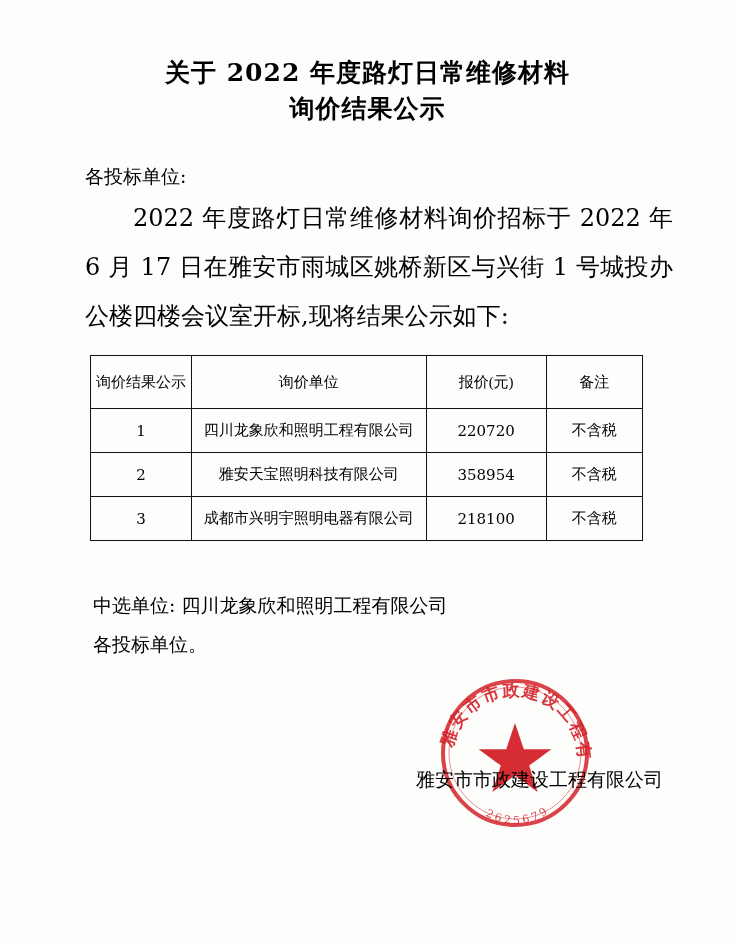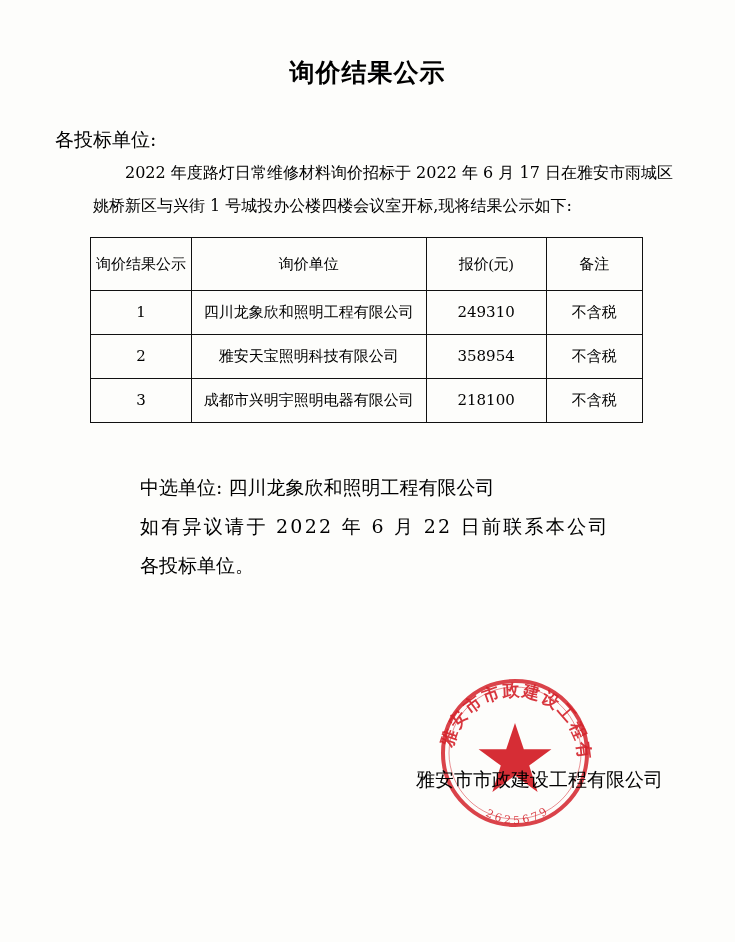--- a/index.html
+++ b/index.html
@@ -31,29 +31,28 @@
     margin: 0;
     padding-top: 55px;
   }
   .doc-title .line2 {
     display: block;
   }
   .salutation {
     padding-top: 30px;
     font-size: 19px;
     line-height: 1.9;
-    padding-left: 55px;
+    padding-left: 85px;
   }
   .para {
-    font-size: 16px;
+    font-size: 24px;
     line-height: 2.05;
     padding: 0 62px 0 85px;
     text-align: justify;
     text-justify: inter-ideograph;
-    margin-left: 8px;
   }
   .indent {
     text-indent: 2em;
   }
   table.result-table {
     border-collapse: collapse;
     width: 553px;
     margin: 14px 0 14px 90px;
     font-size: 15px;
   }
@@ -73,21 +72,21 @@
     height: 31px;
     font-size: 15px;
   }
   .col-rank { width: 100px; }
   .col-unit { width: 240px; }
   .col-price { width: 118px; font-family: Liberation Serif, serif; }
   .col-note { width: 95px; }
   .after-table {
     font-size: 19px;
     line-height: 2.05;
-    padding: 0 62px 0 102px;
+    padding: 0 62px 0 55px;
     margin-top: 45px;
   }
   .after-table .ln {
     text-indent: 2em;
     display: block;
   }
   .spaced {
     letter-spacing: 0.12em;
   }
   .sign-block {
@@ -114,61 +113,61 @@
   .seal-text {
     font-family: "DejaVu Serif", "Liberation Serif", serif;
   }
 </style>
 </head>
 <body>
 
 <div class="page">
 
   <h1 class="doc-title">
+    <span>关于 2022 年度路灯日常维修材料</span>
     <span class="line2">询价结果公示</span>
   </h1>
 
   <div class="salutation">各投标单位:</div>
 
   <div class="para indent">2022 年度路灯日常维修材料询价招标于 2022 年 6 月 17 日在雅安市雨城区姚桥新区与兴街 1 号城投办公楼四楼会议室开标,现将结果公示如下:</div>
 
   <table class="result-table">
     <thead>
       <tr>
         <th class="col-rank">询价结果公示</th>
         <th class="col-unit">询价单位</th>
         <th class="col-price">报价(元)</th>
         <th class="col-note">备注</th>
       </tr>
     </thead>
     <tbody>
       <tr>
         <td>1</td>
         <td>四川龙象欣和照明工程有限公司</td>
-        <td>249310</td>
+        <td>220720</td>
         <td>不含税</td>
       </tr>
       <tr>
         <td>2</td>
         <td>雅安天宝照明科技有限公司</td>
         <td>358954</td>
         <td>不含税</td>
       </tr>
       <tr>
         <td>3</td>
         <td>成都市兴明宇照明电器有限公司</td>
         <td>218100</td>
         <td>不含税</td>
       </tr>
     </tbody>
   </table>
 
   <div class="after-table">
     <span class="ln">中选单位: 四川龙象欣和照明工程有限公司</span>
-    <span class="ln spaced">如有异议请于 2022 年 6 月 22 日前联系本公司</span>
     <span class="ln">各投标单位。</span>
   </div>
 
   <div class="seal">
     <svg width="180" height="180" viewBox="0 0 180 180" xmlns="http://www.w3.org/2000/svg">
       <defs>
         <path id="arcPath" d="M 90,90 m -66,0 a 66,66 0 1,1 132,0" fill="none"></path>
         <path id="arcPathTop" d="M 26,97 A 64,64 0 0 1 154,97" fill="none"></path>
         <path id="arcPathBottom" d="M 34,105 A 56,56 0 0 0 146,105" fill="none"></path>
       </defs>

